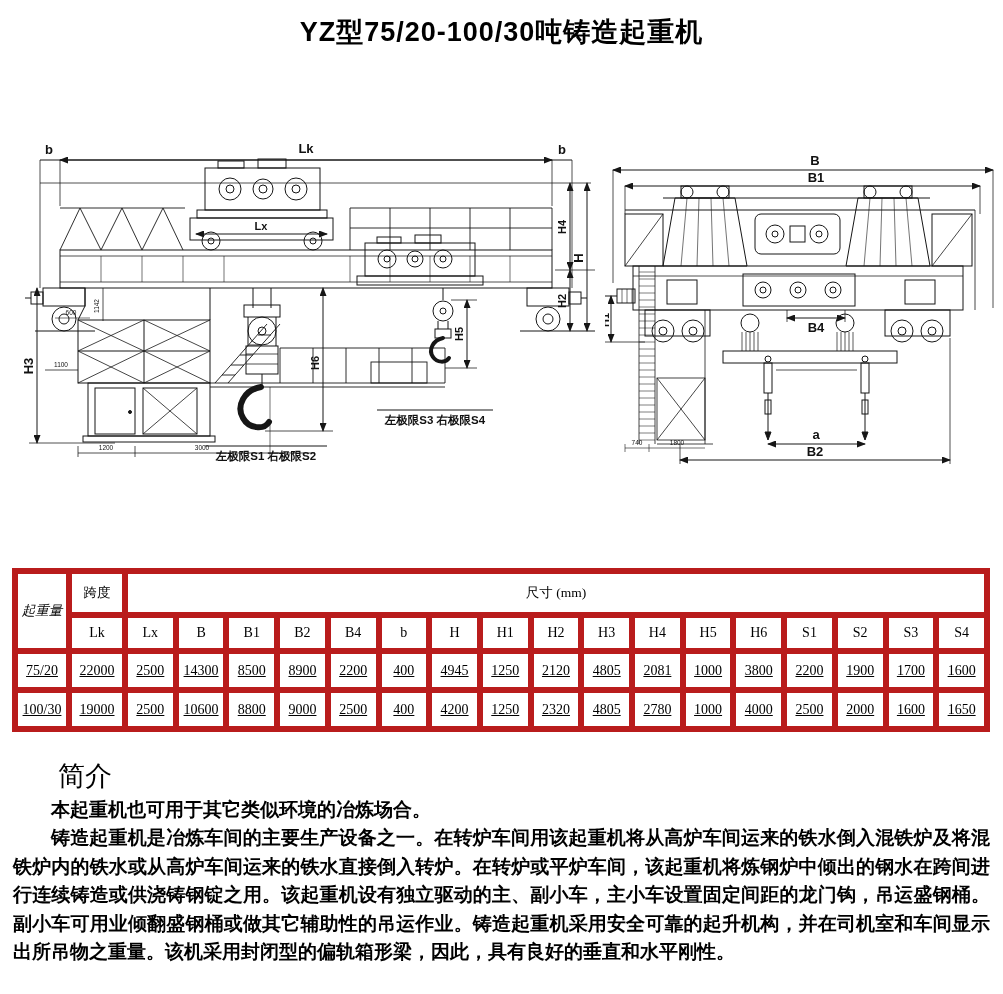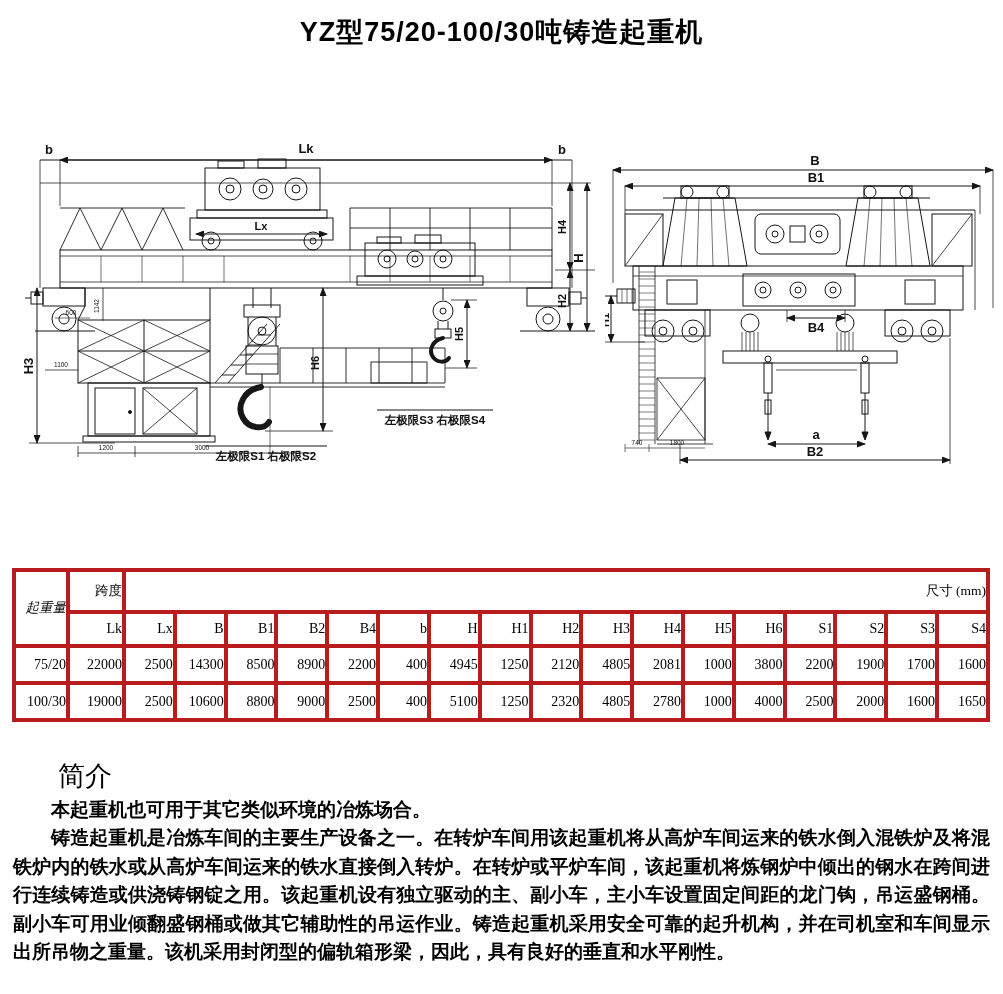--- a/index.html
+++ b/index.html
@@ -20,26 +20,26 @@
   .tiny { font-size:6.5px; font-weight:normal; }
   .cnlbl { font-size:11.5px; font-weight:bold; }
 
   table.dim-table {
     position:absolute; top:568px; left:12px; width:978px;
     border-collapse:collapse; table-layout:fixed;
     font-family:"Liberation Serif", serif;
     border:2px solid #000;
   }
   .dim-table th, .dim-table td {
-    border:4px solid #b91c1c; text-align:right; vertical-align:middle;
+    border:6px solid #b91c1c; text-align:center; vertical-align:middle;
     padding:0; font-weight:normal; font-size:14px; overflow:hidden;
   }
   .dim-table .hr1 th { height:38px; font-size:13.5px; }
   .dim-table .hr2 th { height:30px; }
-  .dim-table tbody td { height:33px; }
+  .dim-table tbody td { height:33px;text-decoration:underline; }
   .dim-table th.cap { font-size:13.5px;font-style:italic; }
 
   .intro-heading {
     position:absolute; top:758px; left:58px;
     font-size:27px; font-weight:normal;
   }
   .intro-text {
     position:absolute; top:796px; left:13px; width:977px;
     font-size:19px; font-weight:bold; line-height:28.4px;
     text-align:justify;
@@ -512,21 +512,21 @@
       </tr>
       <tr>
         <td>100/30</td>
         <td>19000</td>
         <td>2500</td>
         <td>10600</td>
         <td>8800</td>
         <td>9000</td>
         <td>2500</td>
         <td>400</td>
-        <td>5100</td>
+        <td>4200</td>
         <td>1250</td>
         <td>2320</td>
         <td>4805</td>
         <td>2780</td>
         <td>1000</td>
         <td>4000</td>
         <td>2500</td>
         <td>2000</td>
         <td>1600</td>
         <td>1650</td>

